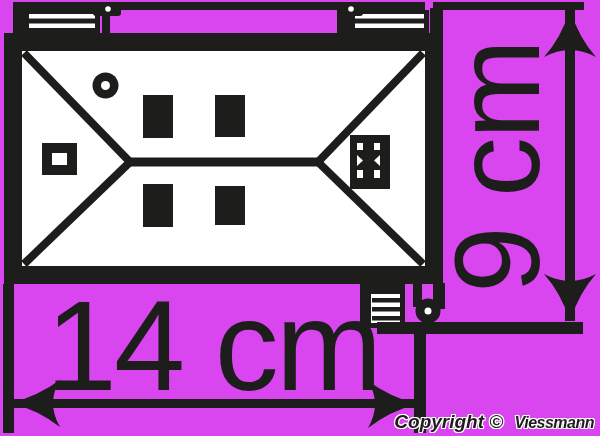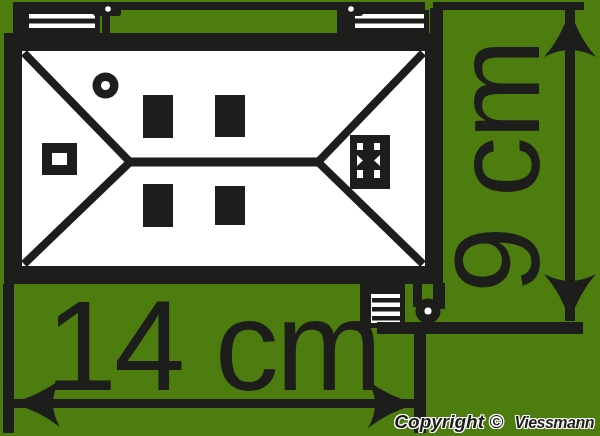--- a/index.html
+++ b/index.html
@@ -1,19 +1,19 @@
 <!DOCTYPE html>
 <html><head>
 <meta charset="utf-8">
 <style>
   html,body{margin:0;padding:0;background:#ffffff;}
   #canvas{
     position:relative;
     width:600px;height:436px;
-    background:#4d7c0f;
+    background:#d946ef;
     overflow:hidden;
     font-family:"Liberation Sans", sans-serif;
   }
   #lineart{position:absolute;left:0;top:0;}
   .dim-label{
     position:absolute;
     color:#1d1d1b;
     font-family:"Liberation Sans", sans-serif;
     font-weight:400;
     white-space:nowrap;

